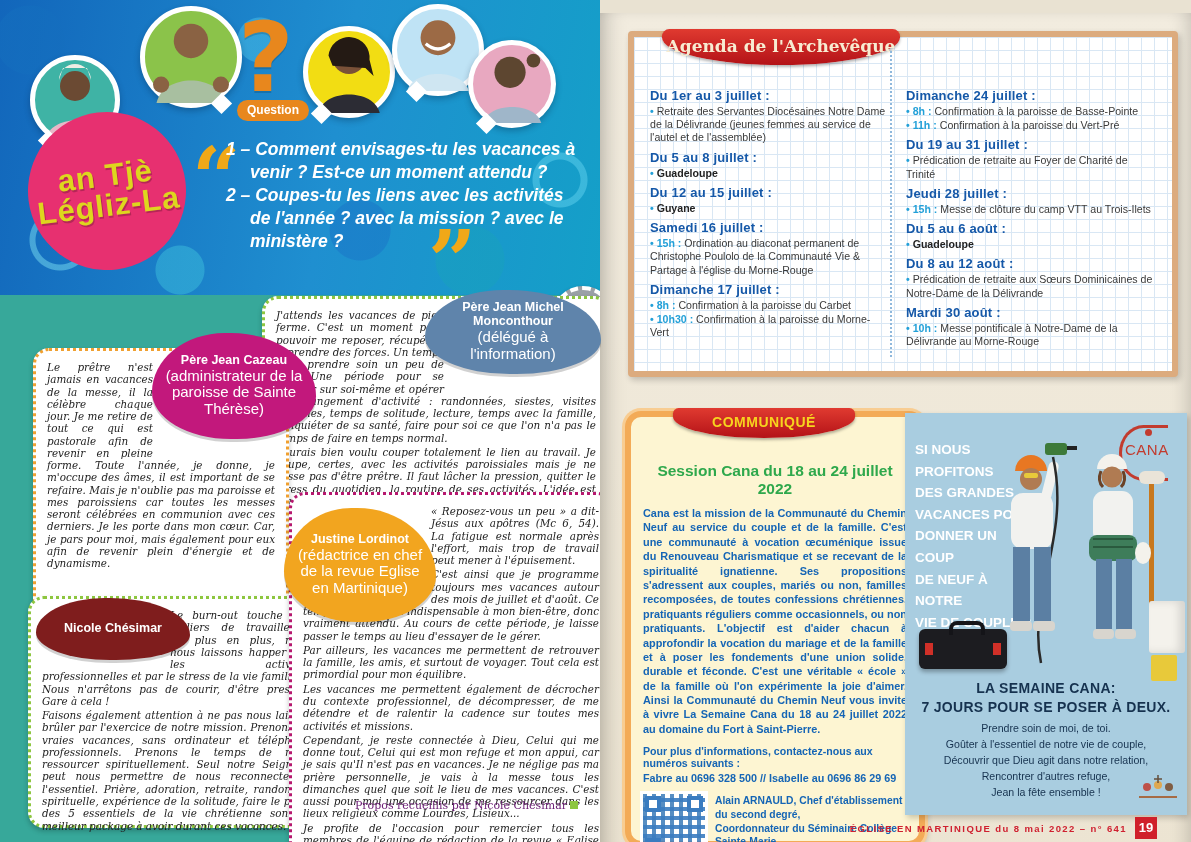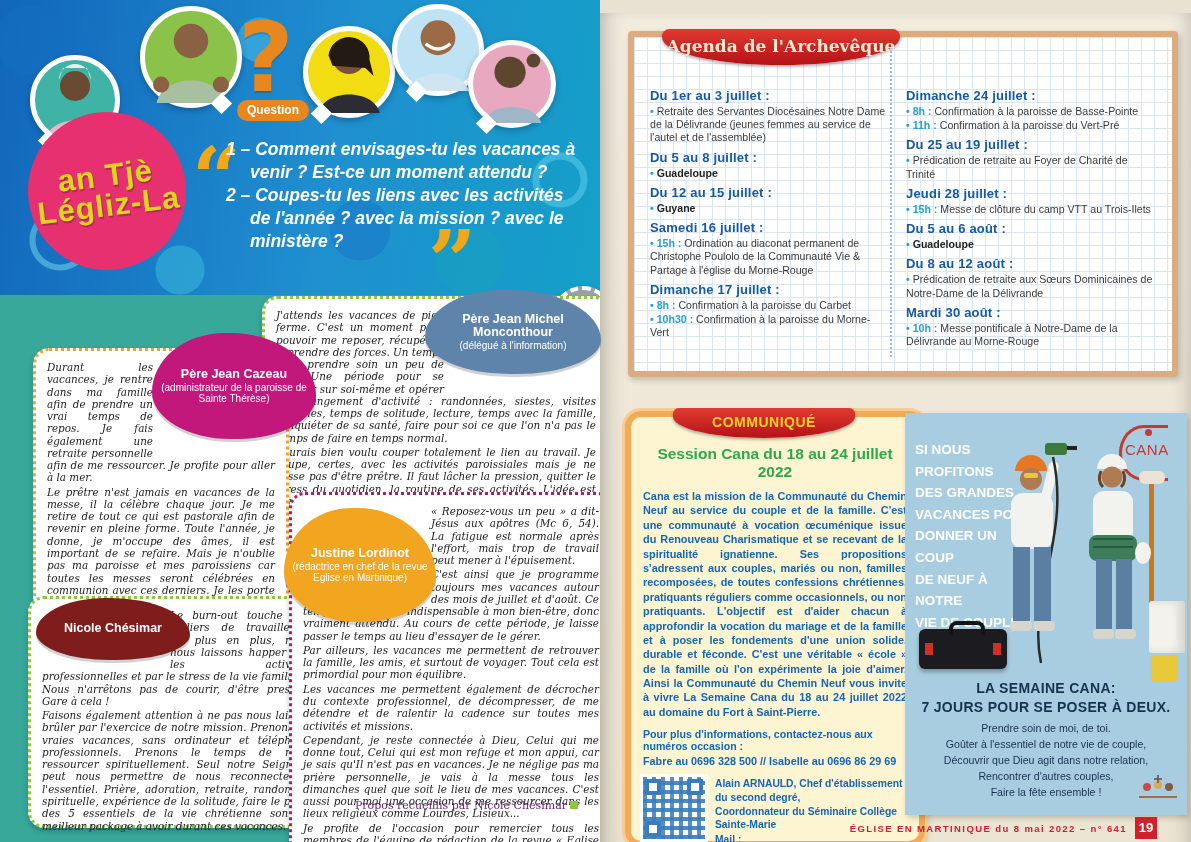--- a/index.html
+++ b/index.html
@@ -30,21 +30,21 @@
   
   .ibox{position:absolute;background:#fff;border-radius:16px;padding:10px 11px;box-shadow:0 3px 5px rgba(0,20,20,.25);}
   .ibox .box-text p{margin:0 0 2px 0;font-family:"DejaVu Serif",serif;font-style:italic;font-size:10.4px;line-height:1.18;color:#222;text-align:justify;}
   .b-orange{border:3px dotted #f0a030;}
   .b-green{border:3px dotted #8dc63f;}
   .b-magenta{border:3px dotted #b5176e;}
   .spacer-r{float:right;}
   .spacer-l{float:left;}
   .badge{position:absolute;z-index:5;color:#fff;text-align:center;padding:9px 8px;border-radius:46% 54% 50% 50%/58% 62% 42% 46%;box-shadow:0 3px 0 rgba(0,0,0,.18);display:flex;flex-direction:column;justify-content:center;}
   .badge .b-name{font-weight:700;font-size:12.5px;line-height:1.1;}
-  .badge .b-role{font-size:10px;line-height:1.12;}
+  .badge .b-role{font-size:15px;line-height:1.12;}
   .credit{position:absolute;left:320px;top:799px;width:258px;text-align:right;font-family:"DejaVu Serif",serif;font-size:11px;color:#6d2077;}
   .credit .sq{display:inline-block;width:8px;height:8px;background:#8dc63f;margin-left:3px;}
   
   .right-page{position:absolute;left:600px;top:13px;width:591px;height:842px;background:linear-gradient(180deg,#f2ecdf,#ece4d2);box-shadow:inset 18px 0 25px -18px rgba(0,0,0,.35), inset -14px 0 20px -12px rgba(0,0,0,.2);}
   .agenda{position:absolute;left:28px;top:18px;width:538px;height:334px;border:6px solid #dcab7e;border-radius:4px;background-color:#fff;
     background-image:linear-gradient(to right,#d9e7f4 1px,transparent 1px),linear-gradient(to bottom,#d9e7f4 1px,transparent 1px);background-size:13px 13px;box-shadow:2px 3px 6px rgba(0,0,0,.2);}
   .ribbon{position:absolute;background:linear-gradient(#e03a30,#b31217);text-align:center;font-weight:700;border-radius:8px 8px 130px 130px/8px 8px 30px 30px;box-shadow:0 2px 3px rgba(0,0,0,.3);}
   .ribbon:before,.ribbon:after{content:"";position:absolute;top:0;width:26px;height:14px;background:#7d1113;z-index:-1;}
   .ribbon:before{left:-12px;transform:skewY(-12deg);}
   .ribbon:after{right:-12px;transform:skewY(12deg);}
@@ -56,21 +56,21 @@
   .ag-div{position:absolute;left:256px;top:14px;bottom:14px;border-left:2px dotted #8fb8dc;}
   .ag-h{font-weight:800;color:#1558a8;font-size:13px;margin:5px 0 2px 0;letter-spacing:.2px;}
   .ag-i{line-height:1.25;margin:1px 0;}
   .ag-i .blt{color:#22a0d8;font-weight:700;}
   .ag-i .ag-t{color:#22a0d8;font-weight:700;}
   .ag-bold{font-weight:700;color:#222;}
   
   .com-box{position:absolute;left:25px;top:398px;width:288px;height:424px;background:#fdf5d2;border:6px solid #f3ab57;border-radius:16px;box-shadow:0 0 0 3px #f8cd92, 2px 3px 6px rgba(0,0,0,.2);}
   .com-ribbon{left:42px;top:-9px;width:182px;height:30px;color:#f7d41e;font-size:14px;line-height:29px;letter-spacing:.5px;}
   .com-inner{position:absolute;left:12px;right:12px;top:28px;}
-  .com-title{color:#2ea84c;font-weight:800;font-size:15.5px;text-align:center;margin:0 0 8px 0;}
+  .com-title{color:#2ea84c;font-weight:800;font-size:15.5px;text-align:center;margin:17px 0 8px 0;}
   .com-body{margin:0;font-size:10.9px;line-height:1.32;color:#1565b5;text-align:justify;font-weight:600;}
   .com-body strong{font-weight:800;}
   .com-info{margin:9px 0 0 0;font-size:10.6px;color:#1565b5;font-weight:600;}
   .com-contacts{margin:3px 0 0 0;font-size:10.8px;color:#1565b5;font-weight:700;}
   .qr-row{display:flex;margin-top:10px;align-items:flex-start;}
   .qr{position:relative;width:62px;height:62px;flex:0 0 62px;background:
       repeating-linear-gradient(0deg,rgba(58,124,192,.9) 0 4px,transparent 4px 9px),
       repeating-linear-gradient(90deg,rgba(58,124,192,.85) 0 4px,#fff 4px 9px);outline:3px solid #fff;}
   .qr i{position:absolute;width:16px;height:16px;border:4px solid #3a7cc0;background:#fff;box-sizing:border-box;}
   .qr i:nth-child(1){left:2px;top:2px;}
@@ -174,21 +174,20 @@
         </div>
     </div>
     <div class="badge" style="left:425px;top:290px;width:160px;height:66px;background:#5f84ab;">
       <div class="b-name">Père Jean Michel Monconthour</div>
       <div class="b-role">(délégué à l'information)</div>
     </div>
 
     <div class="ibox b-orange" style="left:33px;top:348px;width:228px;height:262px;">
       <div class="box-text">
         <span class="spacer-r" style="width:122px;height:86px;"></span>
-      <p>Durant les vacances, je rentre dans ma famille afin de prendre un vrai temps de repos. Je fais également une retraite personnelle afin de me ressourcer. Je profite pour aller à la mer.</p>
           <p>Le prêtre n'est jamais en vacances de la messe, il la célèbre chaque jour. Je me retire de tout ce qui est pastorale afin de revenir en pleine forme. Toute l'année, je donne, je m'occupe des âmes, il est important de se refaire. Mais je n'oublie pas ma paroisse et mes paroissiens car toutes les messes seront célébrées en communion avec ces derniers. Je les porte dans mon cœur. Car, je pars pour moi, mais également pour eux afin de revenir plein d'énergie et de dynamisme.</p>
         </div>
     </div>
     <div class="badge" style="left:152px;top:333px;width:148px;height:88px;background:#c2187c;">
       <div class="b-name">Père Jean Cazeau</div>
       <div class="b-role">(administrateur de la paroisse de Sainte Thérèse)</div>
     </div>
 
     <div class="ibox b-green" style="left:28px;top:596px;width:268px;height:206px;">
       <div class="box-text">
@@ -236,40 +235,40 @@
             <div class="ag-i"><span class="blt">• </span><span class="ag-t">15h : </span>Ordination au diaconat permanent de Christophe Poulolo de la Communauté Vie &amp; Partage à l'église du Morne-Rouge</div>
             <div class="ag-h">Dimanche 17 juillet :</div>
             <div class="ag-i"><span class="blt">• </span><span class="ag-t">8h : </span>Confirmation à la paroisse du Carbet</div>
             <div class="ag-i"><span class="blt">• </span><span class="ag-t">10h30 : </span>Confirmation à la paroisse du Morne-Vert</div>
           </div>
         <div class="ag-div"></div>
         <div class="ag-col ag-col2">
             <div class="ag-h">Dimanche 24 juillet :</div>
             <div class="ag-i"><span class="blt">• </span><span class="ag-t">8h : </span>Confirmation à la paroisse de Basse-Pointe</div>
             <div class="ag-i"><span class="blt">• </span><span class="ag-t">11h : </span>Confirmation à la paroisse du Vert-Pré</div>
-            <div class="ag-h">Du 25 au 19 juillet :</div>
+            <div class="ag-h">Du 19 au 31 juillet :</div>
             <div class="ag-i"><span class="blt">• </span>Prédication de retraite au Foyer de Charité de Trinité</div>
             <div class="ag-h">Jeudi 28 juillet :</div>
             <div class="ag-i"><span class="blt">• </span><span class="ag-t">15h : </span>Messe de clôture du camp VTT au Trois-Ilets</div>
             <div class="ag-h">Du 5 au 6 août :</div>
             <div class="ag-i ag-bold"><span class="blt">• </span>Guadeloupe</div>
             <div class="ag-h">Du 8 au 12 août :</div>
             <div class="ag-i"><span class="blt">• </span>Prédication de retraite aux Sœurs Dominicaines de Notre-Dame de la Délivrande</div>
             <div class="ag-h">Mardi 30 août :</div>
             <div class="ag-i"><span class="blt">• </span><span class="ag-t">10h : </span>Messe pontificale à Notre-Dame de la Délivrande au Morne-Rouge</div>
           </div>
       </div>
     </div>
 
     <div class="com-box">
       <div class="ribbon com-ribbon">COMMUNIQUÉ</div>
       <div class="com-inner">
         <p class="com-title">Session Cana du 18 au 24 juillet 2022</p>
         <p class="com-body"><strong>Cana est la mission de la Communauté du Chemin Neuf au service du couple et de la famille.</strong> <span>C'est une communauté à vocation œcuménique issue du Renouveau Charismatique et se recevant de la spiritualité ignatienne. Ses propositions s'adressent aux couples, mariés ou non, familles recomposées, de toutes confessions chrétiennes, pratiquants réguliers comme occasionnels, ou non pratiquants. L'objectif est d'aider chacun à approfondir la vocation du mariage et de la famille et à poser les fondements d'une union solide, durable et féconde. C'est une véritable « école » de la famille où l'on expérimente la joie d'aimer. Ainsi la Communauté du Chemin Neuf vous invite à vivre La Semaine Cana du 18 au 24 juillet 2022 au domaine du Fort à Saint-Pierre.</span></p>
-        <p class="com-info">Pour plus d'informations, contactez-nous aux numéros occasion :</p>
+        <p class="com-info">Pour plus d'informations, contactez-nous aux numéros suivants :</p>
         <p class="com-contacts">Fabre au 0696 328 500  //  Isabelle au 0696 86 29 69</p>
         <div class="qr-row">
           <div class="qr">
               <i></i>
               <i></i>
               <i></i>
             </div>
           <div class="qr-lines">
               <div>Alain ARNAULD, Chef d'établissement du second degré,</div>
               <div>Coordonnateur du Séminaire Collège Sainte-Marie</div>
@@ -329,22 +328,22 @@
       <div class="bucket"></div>
       <div class="bucket2"></div>
       <div class="poster-title">
         <div>LA SEMAINE CANA:</div>
         <div>7 JOURS POUR SE POSER À DEUX.</div>
       </div>
       <div class="poster-lines">
           <div>Prendre soin de moi, de toi.</div>
           <div>Goûter à l'essentiel de notre vie de couple,</div>
           <div>Découvrir que Dieu agit dans notre relation,</div>
-          <div>Rencontrer d'autres couples,</div>
-          <div>Faire la fête ensemble !</div>
+          <div>Rencontrer d'autres refuge,</div>
+          <div>Jean la fête ensemble !</div>
         </div>
       <svg class="sketch" viewBox="0 0 46 30">
         <path d="M4 24h38" stroke="#a65b2a" stroke-width="2"></path>
         <circle cx="12" cy="14" r="4" fill="#c23b2e"></circle>
           <circle cx="23" cy="12" r="4" fill="#e8a23a"></circle>
           <circle cx="34" cy="14" r="4" fill="#7a4a28"></circle>
         <path d="M23 2v8M19 6h8" stroke="#5a3a20" stroke-width="1.5"></path>
       </svg>
     </div>
 

